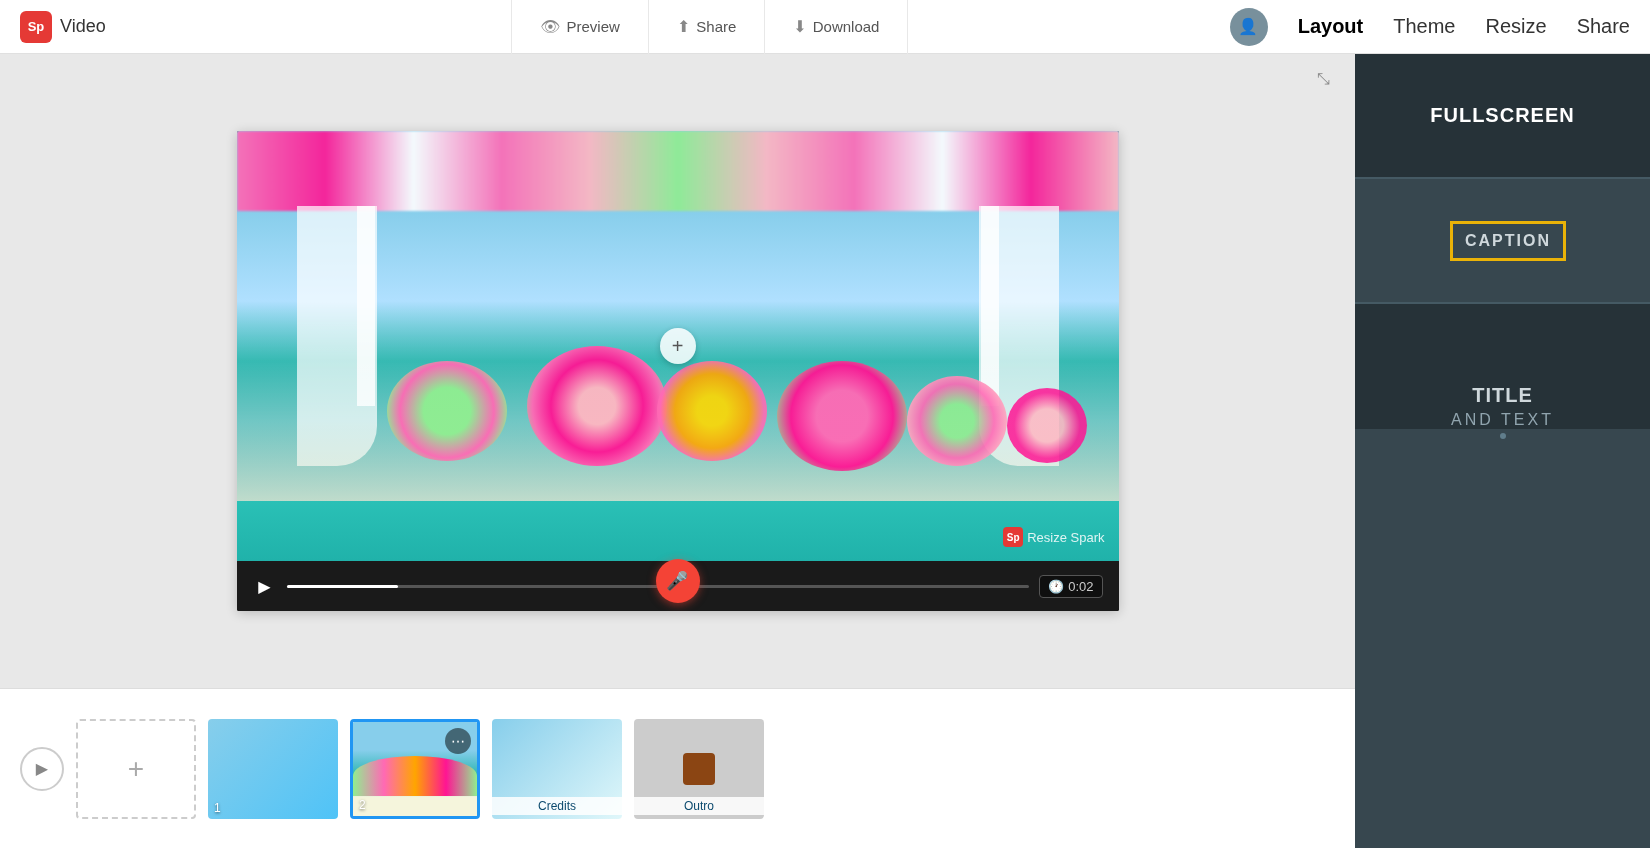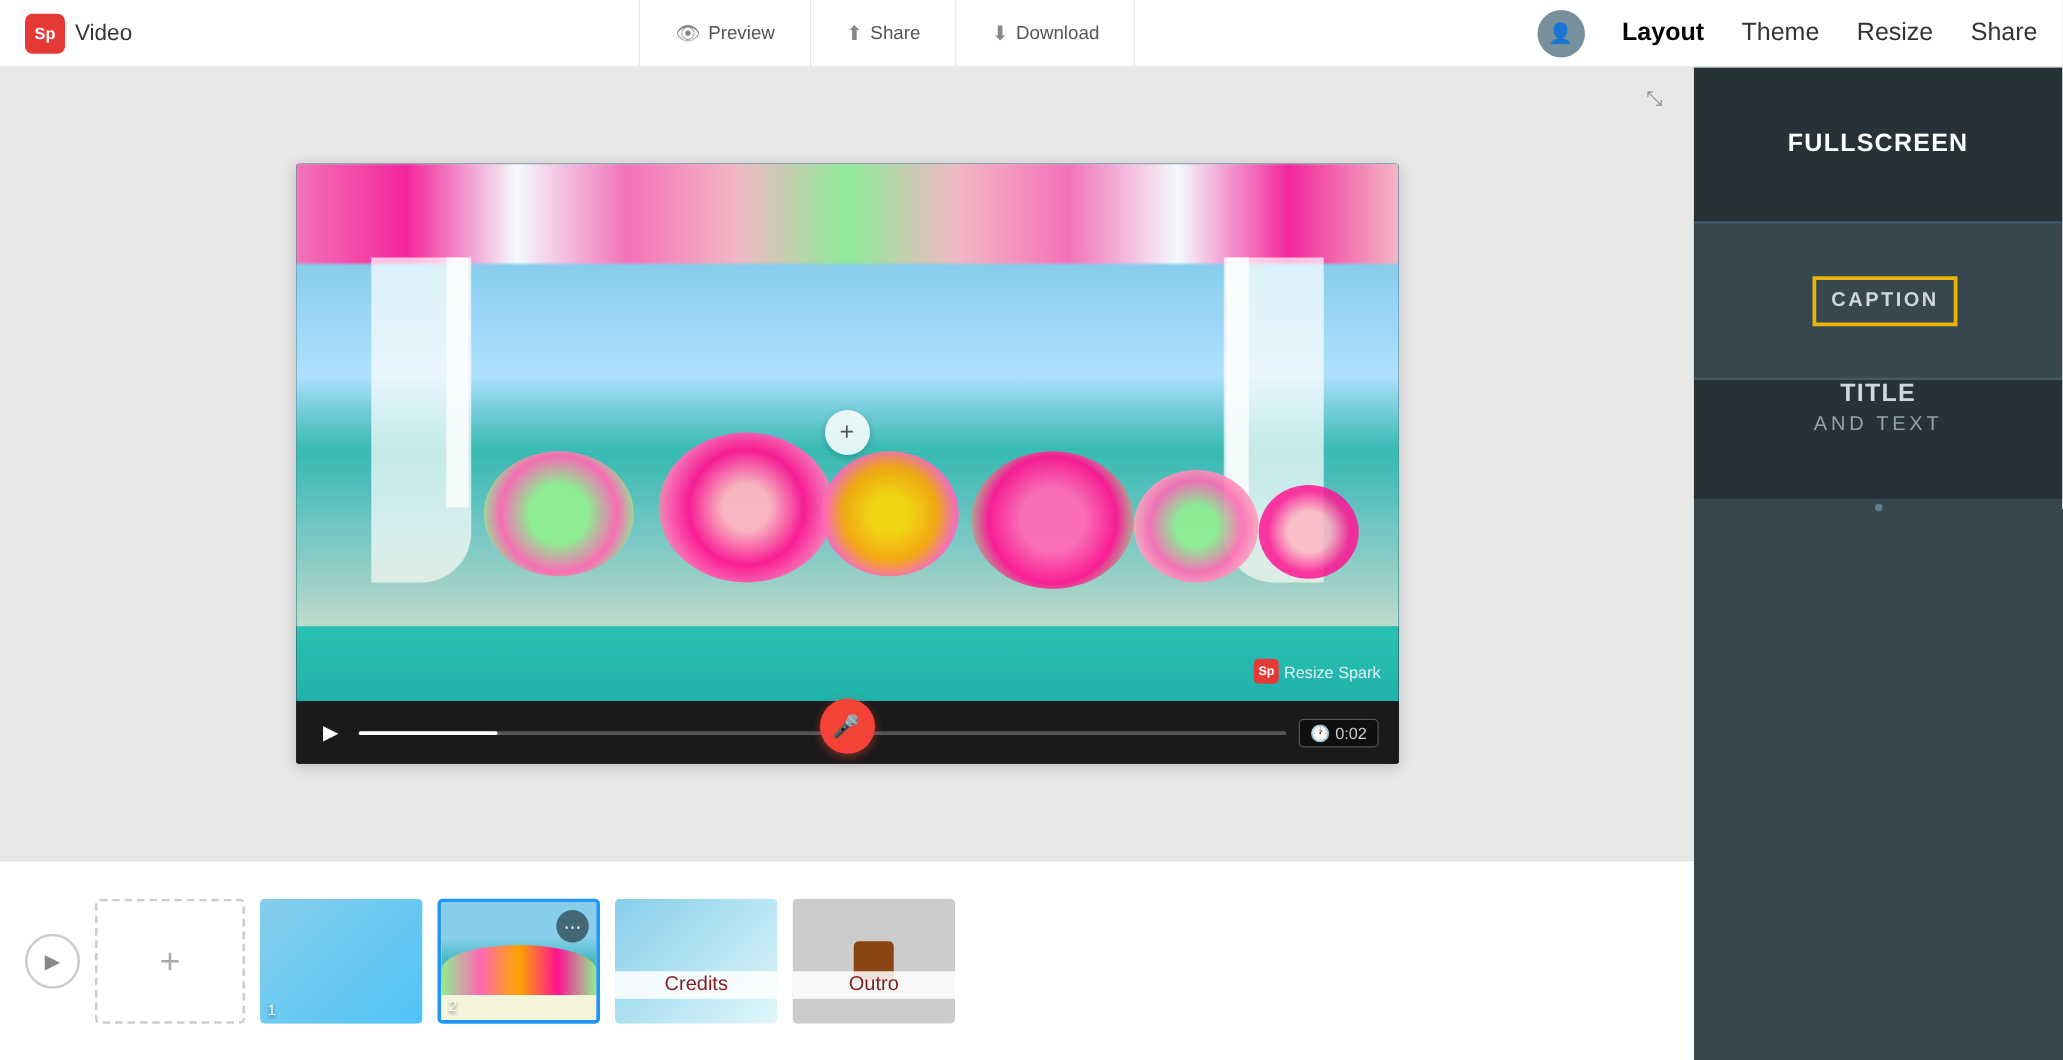--- a/index.html
+++ b/index.html
@@ -344,23 +344,23 @@
       border-radius: 50% 50% 0 0;
     }
     .slide-bg-credits {
       width: 100%; height: 100%;
       background: linear-gradient(135deg, #87CEEB 0%, #E0F7FA 100%);
       display: flex; align-items: center; justify-content: center;
       color: #666; font-size: 11px;
     }
     .slide-label {
       position: absolute;
-      bottom: 20px; left: 0; right: 0;
+      bottom: 4px; left: 0; right: 0;
       text-align: center;
-      color: #7f1d1d; font-size: 16px;
+      color: #0c4a6e; font-size: 12px;
       background: rgba(255,255,255,0.85);
       padding: 2px 0;
     }
     .slide-bg-outro {
       width: 100%; height: 100%;
       background: #ccc;
       display: flex; align-items: center; justify-content: center;
     }
     .slide-outro-icon {
       width: 32px; height: 32px;
@@ -441,25 +441,25 @@
       border: 3px solid #eab308;
       padding: 8px 12px;
       color: #cfd8dc;
       font-size: 16px;
       font-weight: 600;
       letter-spacing: 2px;
       margin-left: 11px;
     }
 
     .layout-title {
-      height: 95px;
+      height: 125px;
       background: #263238;
       display: flex;
       align-items: center;
-      justify-content: flex-start;
+      justify-content: flex-end;
       flex-direction: column;
       gap: 4px;
     }
     .layout-title-text {
       color: #cfd8dc;
       font-size: 20px;
       font-weight: 600;
       letter-spacing: 1px;
     }
     .layout-subtitle-text {

